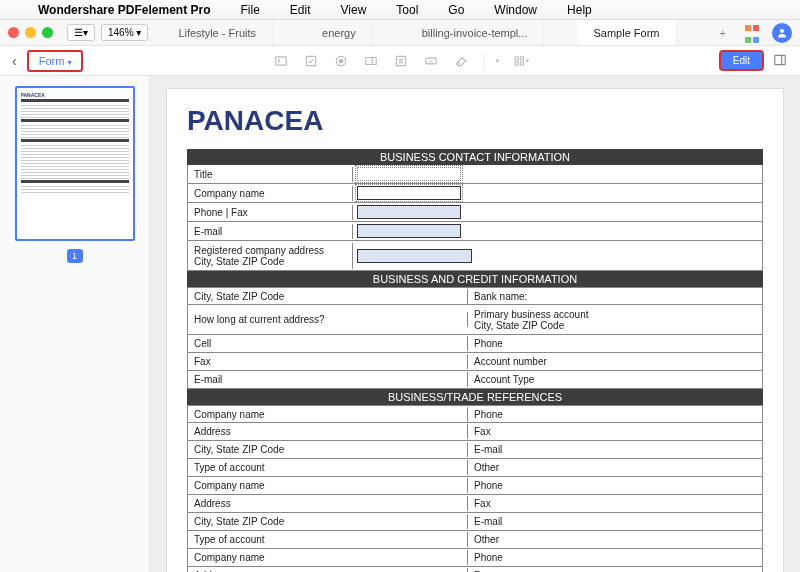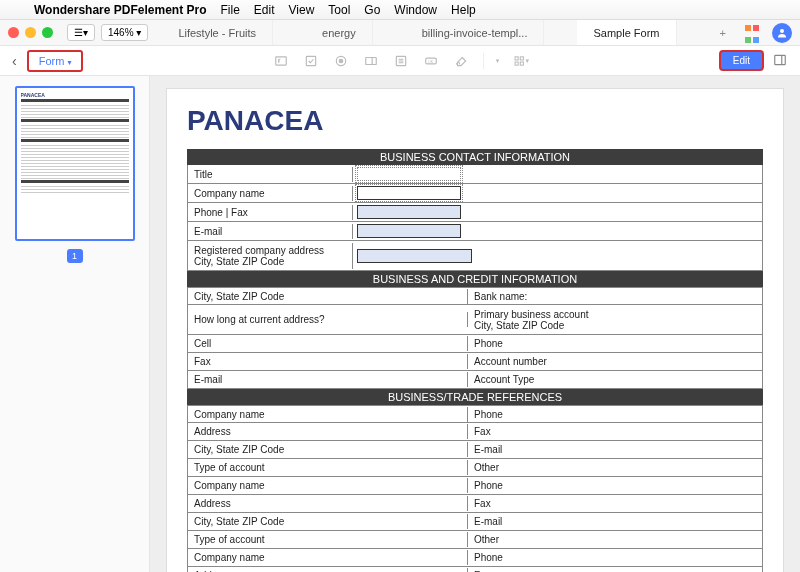--- a/index.html
+++ b/index.html
@@ -1,18 +1,18 @@
 <!DOCTYPE html>
 <html><head>
 <meta charset="utf-8">
 <style>
 * { margin: 0; padding: 0; box-sizing: border-box; font-family: -apple-system, BlinkMacSystemFont, "Segoe UI", sans-serif; }
 body { background: #f0f0f0; width: 800px; height: 572px; overflow: hidden; font-size: 11px; }
 
-.menubar { background: linear-gradient(#fdfdfd, #f3f3f3); height: 20px; display: flex; align-items: center; padding: 0 24px; border-bottom: 1px solid #ddd; }
+.menubar { background: linear-gradient(#fdfdfd, #f3f3f3); height: 20px; display: flex; align-items: center; padding: 0 12px; border-bottom: 1px solid #ddd; gap: 16px; }
 .apple { font-size: 13px; margin-right: 10px; }
 .app-name { font-weight: 600; margin-right: 14px; font-size: 12px; }
 .menu-item { margin-right: 14px; font-size: 12px; }
 
 .titlebar { background: #f7f7f7; height: 26px; display: flex; align-items: center; padding: 0 8px; border-bottom: 1px solid #e5e5e5; }
 .traffic { display: flex; gap: 6px; margin-right: 14px; }
 .traffic span { width: 11px; height: 11px; border-radius: 50%; display: block; }
 .t-red { background: #ff5f57; }
 .t-yellow { background: #febc2e; }
 .t-green { background: #28c840; }

